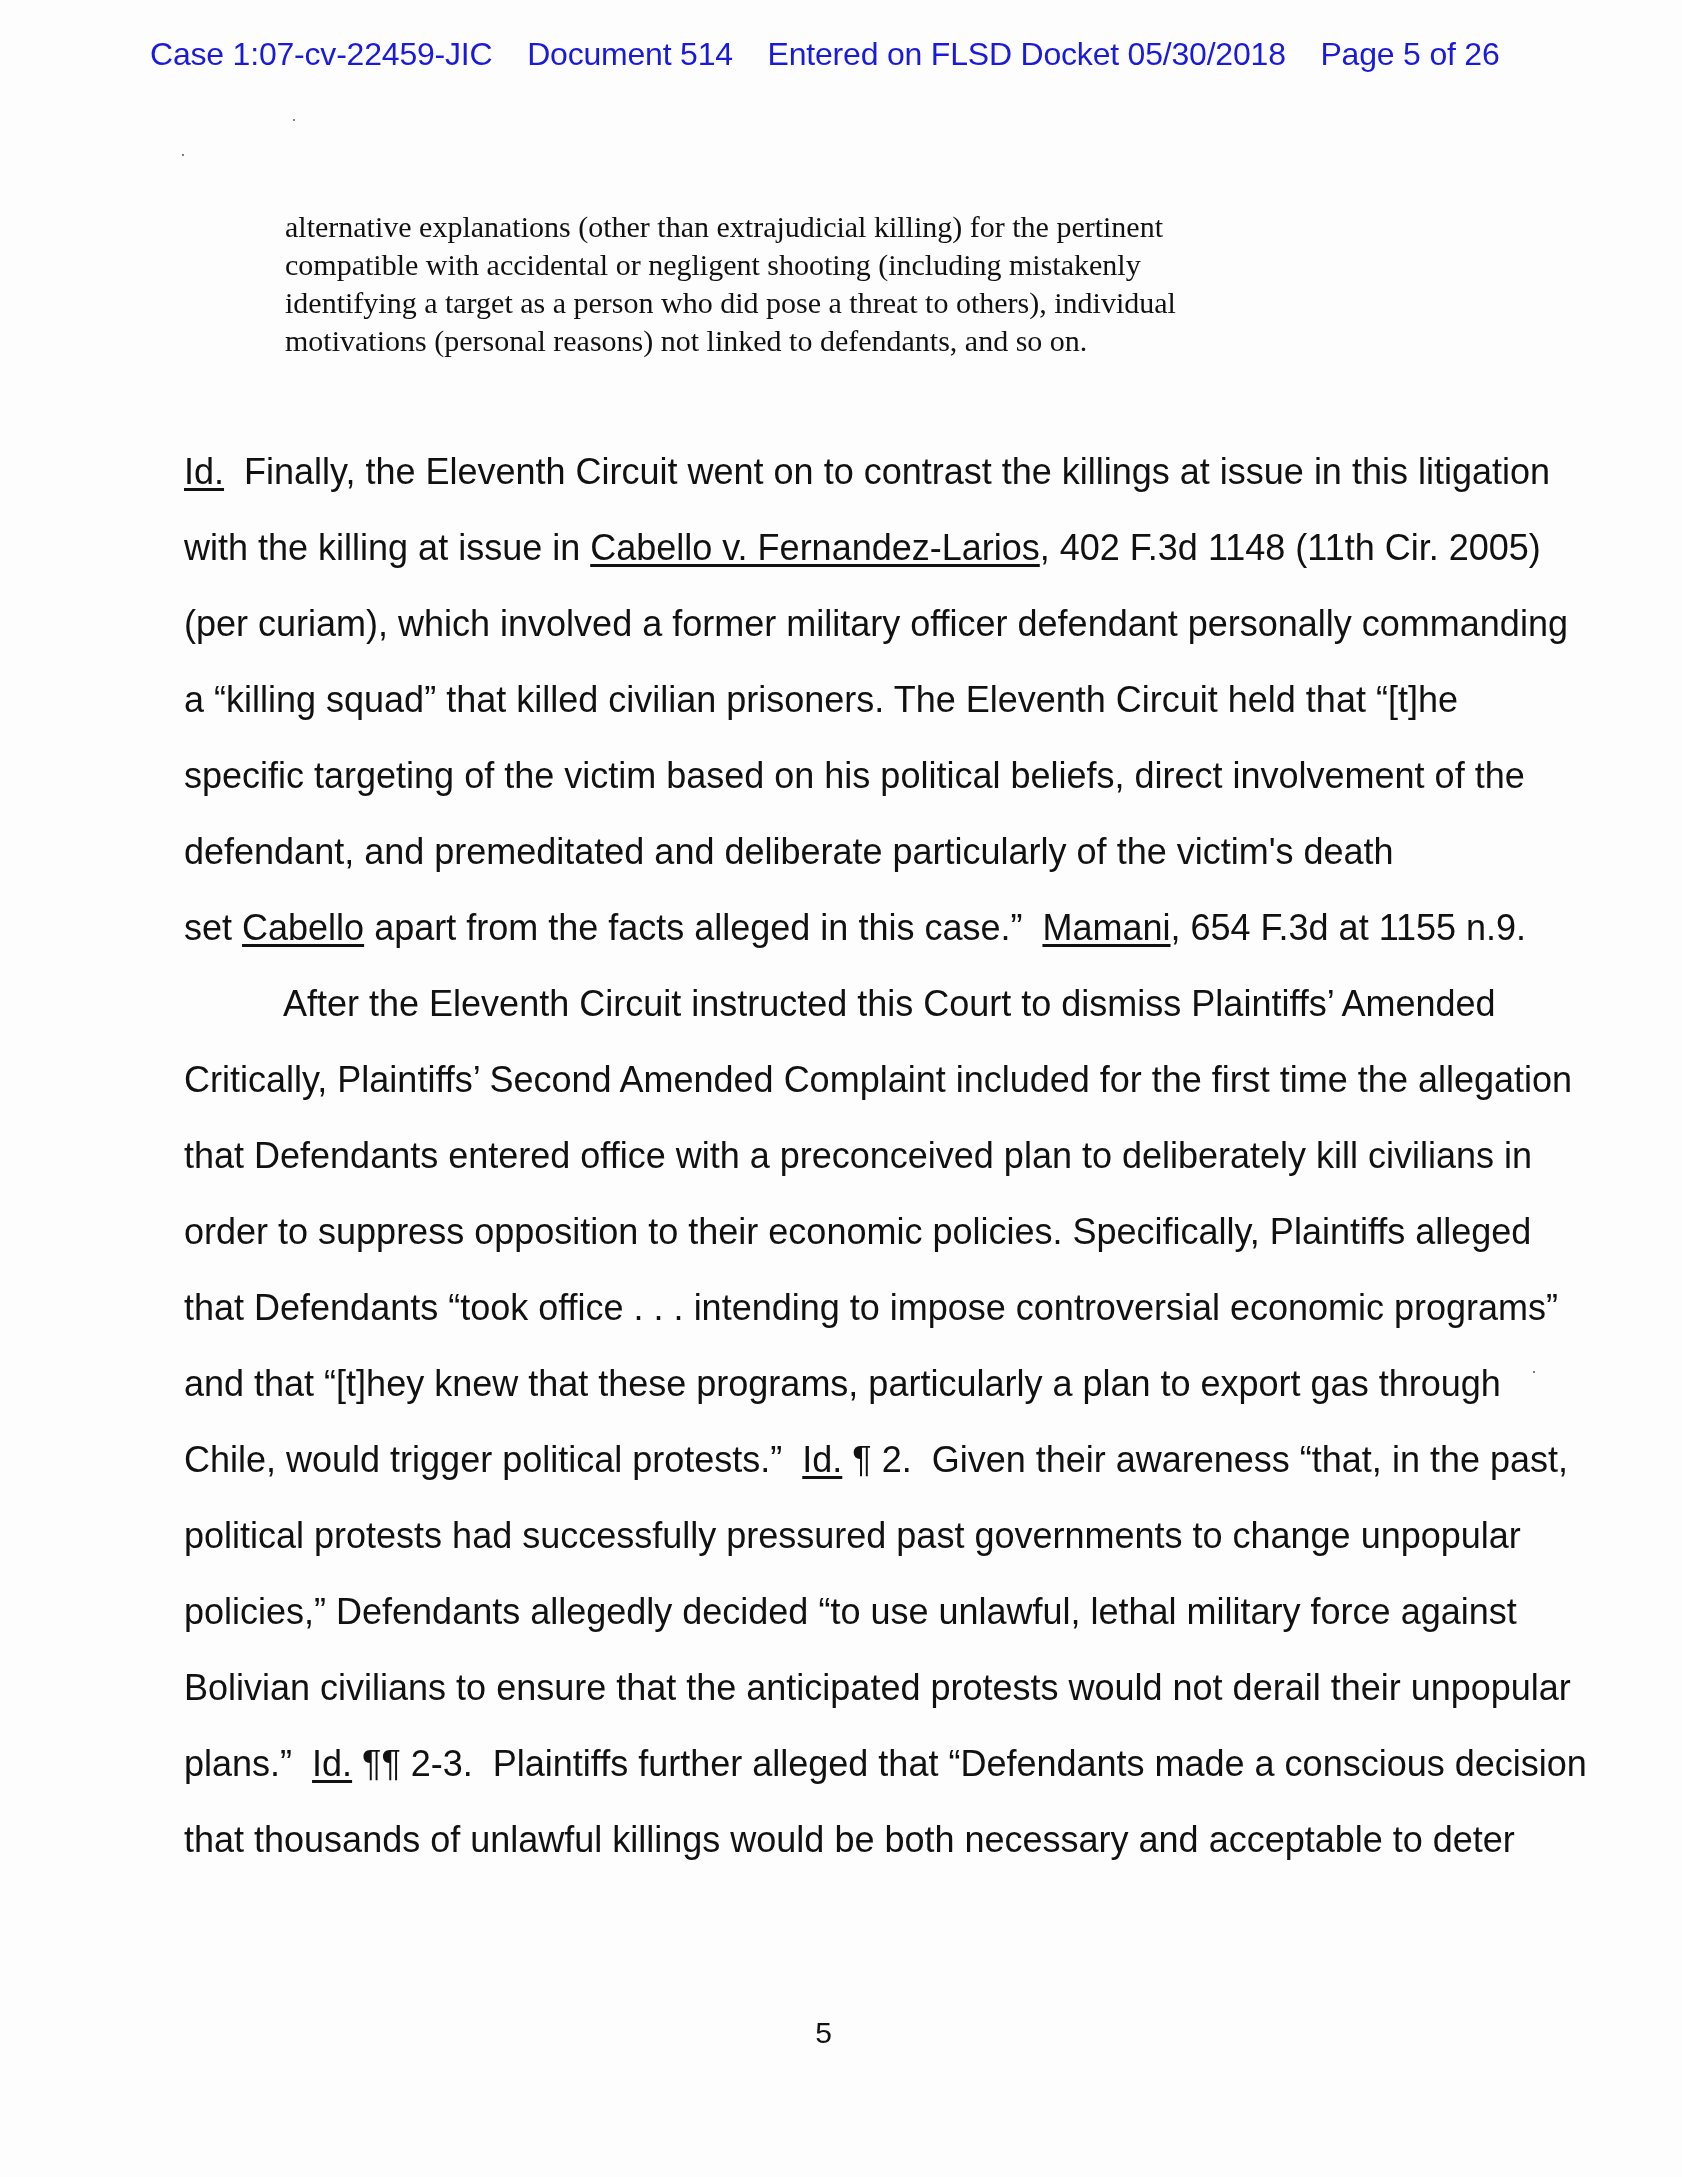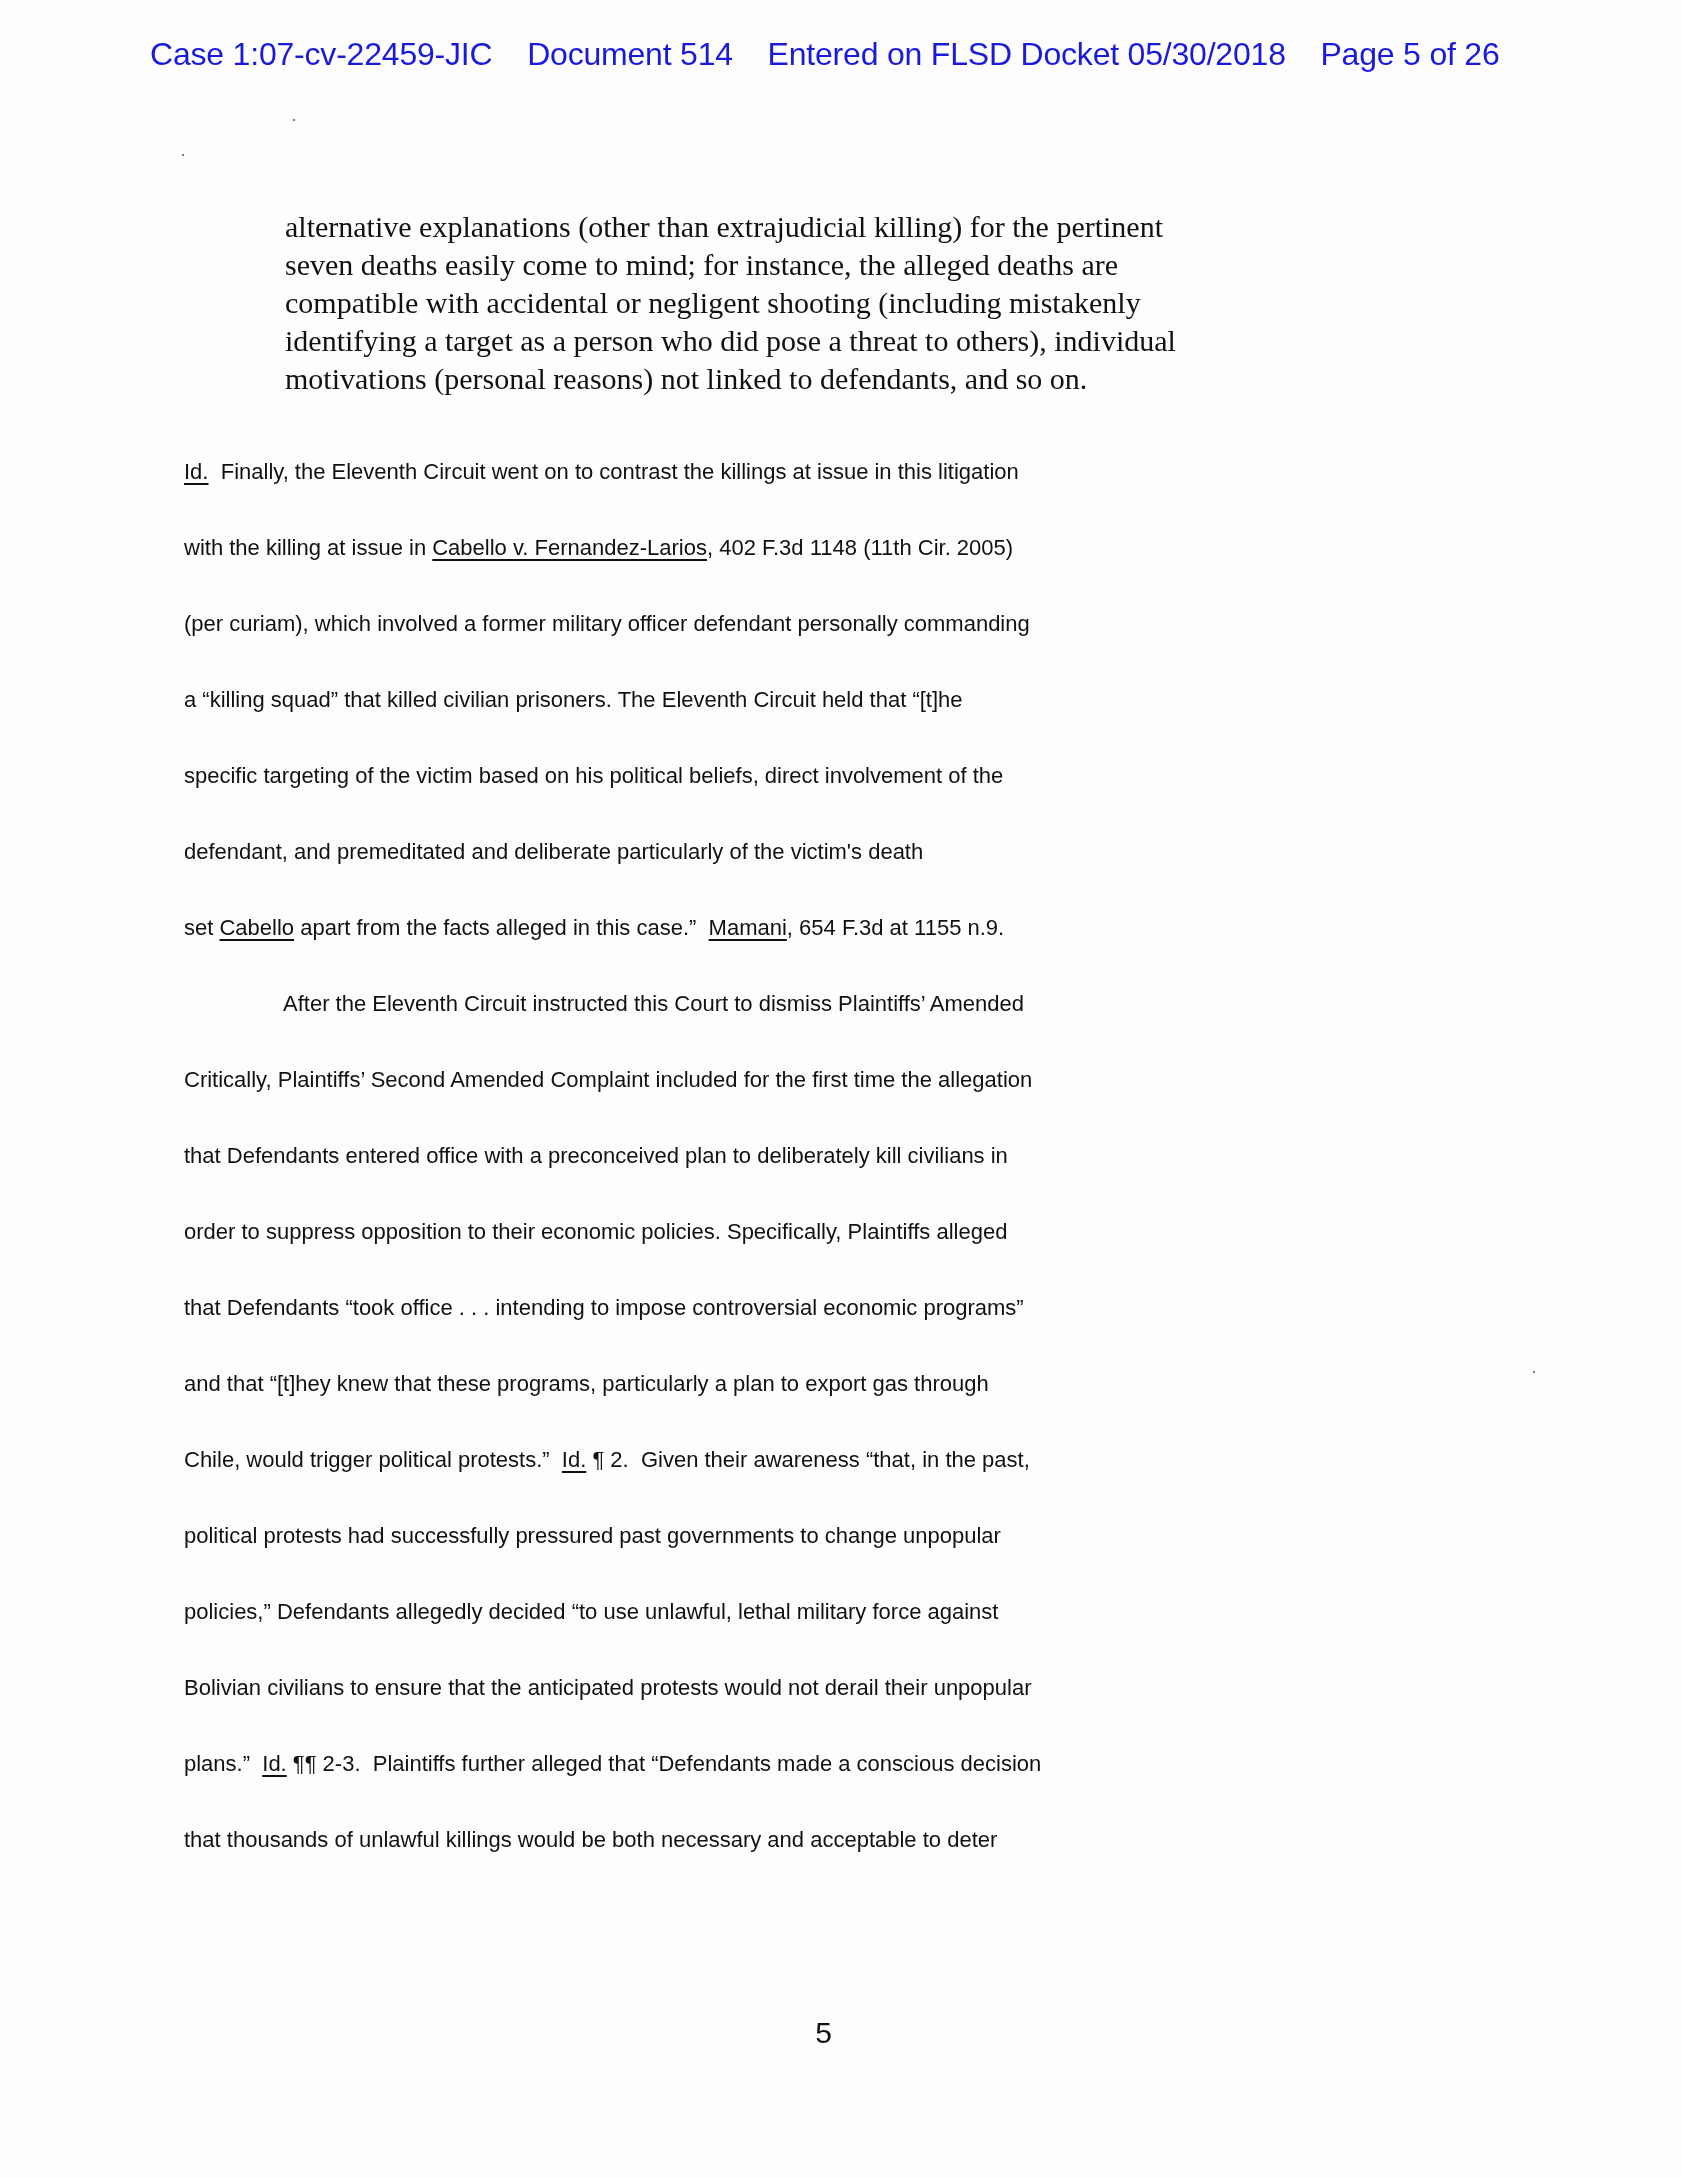--- a/index.html
+++ b/index.html
@@ -4,21 +4,21 @@
 <style>
   html, body { margin: 0; padding: 0; background: #fdfdfd; }
   body { width: 1682px; height: 2177px; position: relative; overflow: hidden;
          font-family: "Liberation Sans", sans-serif; color: #111; }
   .header { position: absolute; top: 36px; left: 150px; width: 1386px;
             font-size: 32px; color: #1a1adb; white-space: nowrap; letter-spacing: -0.2px; }
   .header span { margin-right: 26px; text-align: right; }
   .blockquote { position: absolute; top: 208px; left: 285px; width: 1119px;
                 font-size: 30px; line-height: 38px; font-family: Liberation Serif, serif; }
   .body { position: absolute; top: 434px; left: 184px; width: 1297px;
-          font-size: 22px; line-height: 76px; }
+          font-size: 36px; line-height: 76px; }
   .line { white-space: nowrap; display: block; height: 76px; }
   .indent { padding-left: 99px; }
   .u { text-decoration: underline; text-underline-offset: 4px; }
   .page-num { position: absolute; top: 2016px; left: 0; width: 1647px; text-align: center;
               font-size: 30px; }
   .speck { position: absolute; width: 2px; height: 2px; background: #555; border-radius: 1px; }
 </style>
 </head>
 <body>
 
@@ -28,21 +28,20 @@
   <span>Entered on FLSD Docket 05/30/2018</span>
   <span>Page 5 of 26</span>
 </div>
 
 <div class="speck" style="top:119px;left:293px"></div>
 <div class="speck" style="top:154px;left:182px"></div>
 <div class="speck" style="top:1371px;left:1533px"></div>
 
 <div class="blockquote">
   <div>alternative explanations (other than extrajudicial killing) for the pertinent</div>
-  <div>seven deaths easily come to mind; for instance, the alleged deaths are</div>
   <div>compatible with accidental or negligent shooting (including mistakenly</div>
   <div>identifying a target as a person who did pose a threat to others), individual</div>
   <div>motivations (personal reasons) not linked to defendants, and so on.</div>
 </div>
 
 <div class="body">
   <span class="line"><span class="u">Id.</span><span style="white-space:pre">  Finally, the Eleventh Circuit went on to contrast the killings at issue in this litigation</span></span>
   <span class="line"><span style="white-space:pre">with the killing at issue in </span><span class="u">Cabello v. Fernandez-Larios</span><span>, 402 F.3d 1148 (11th Cir. 2005)</span></span>
   <span class="line">(per curiam), which involved a former military officer defendant personally commanding</span>
   <span class="line">a “killing squad” that killed civilian prisoners.  The Eleventh Circuit held that “[t]he</span>

